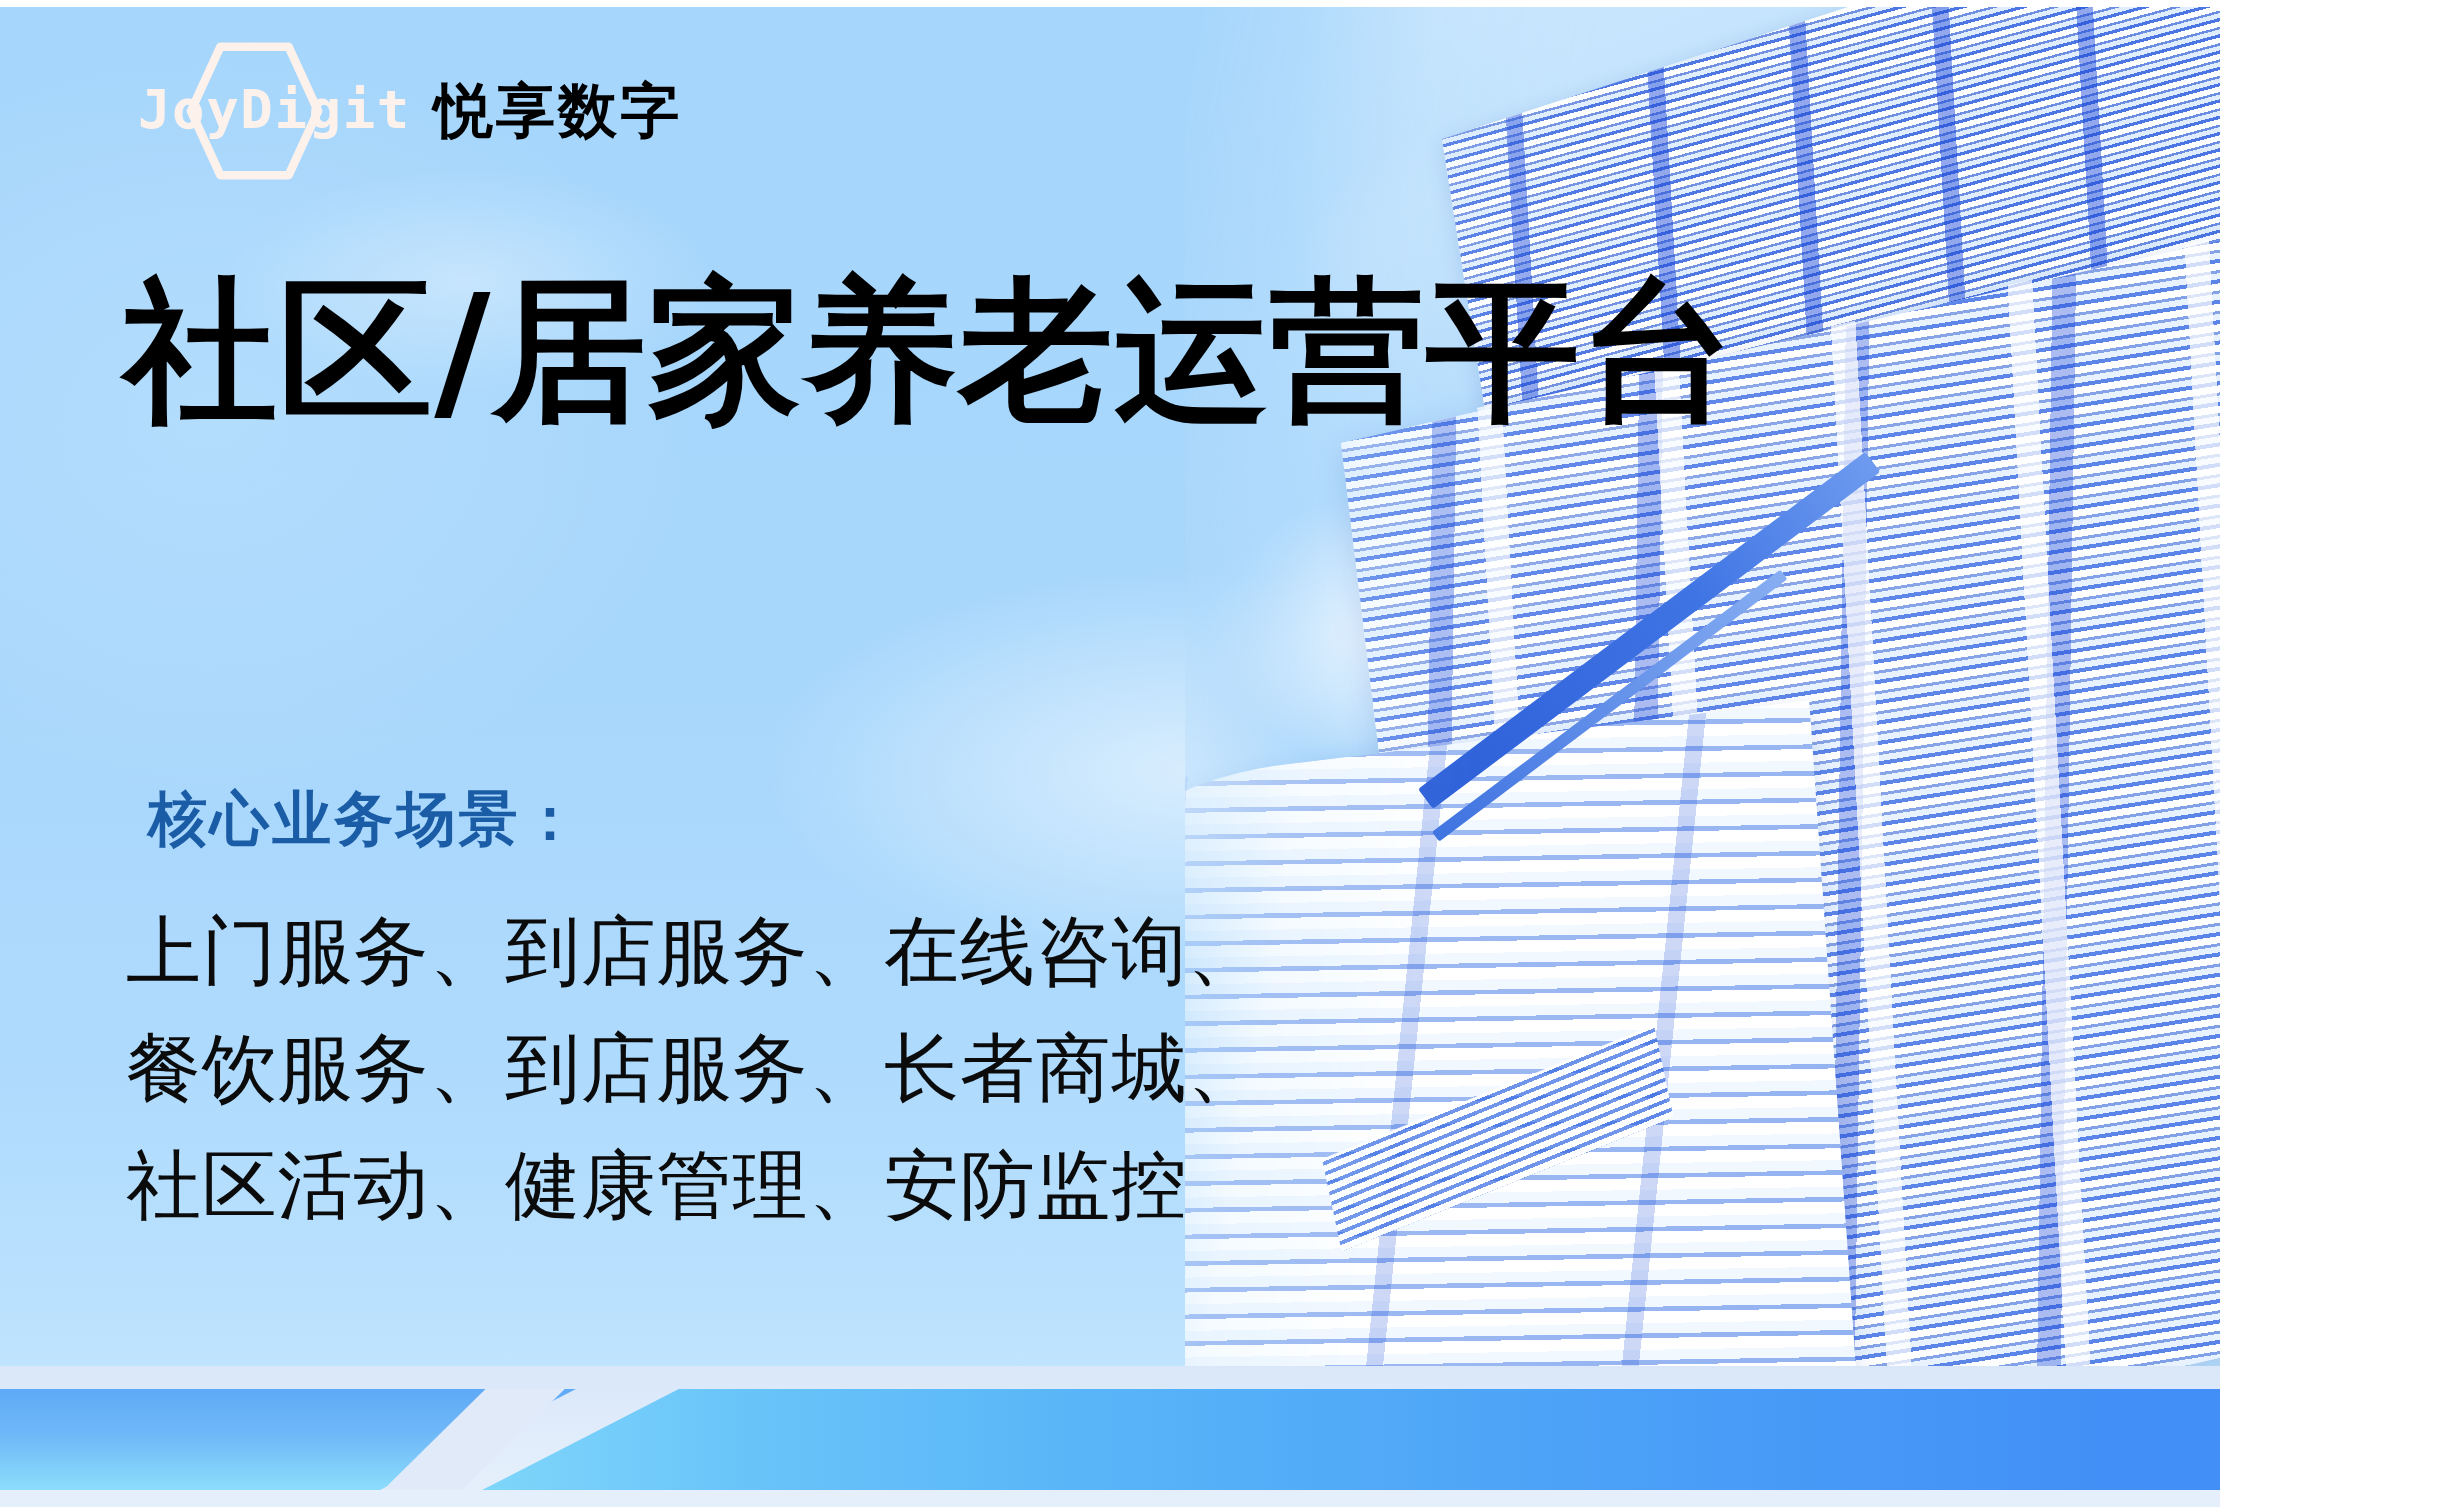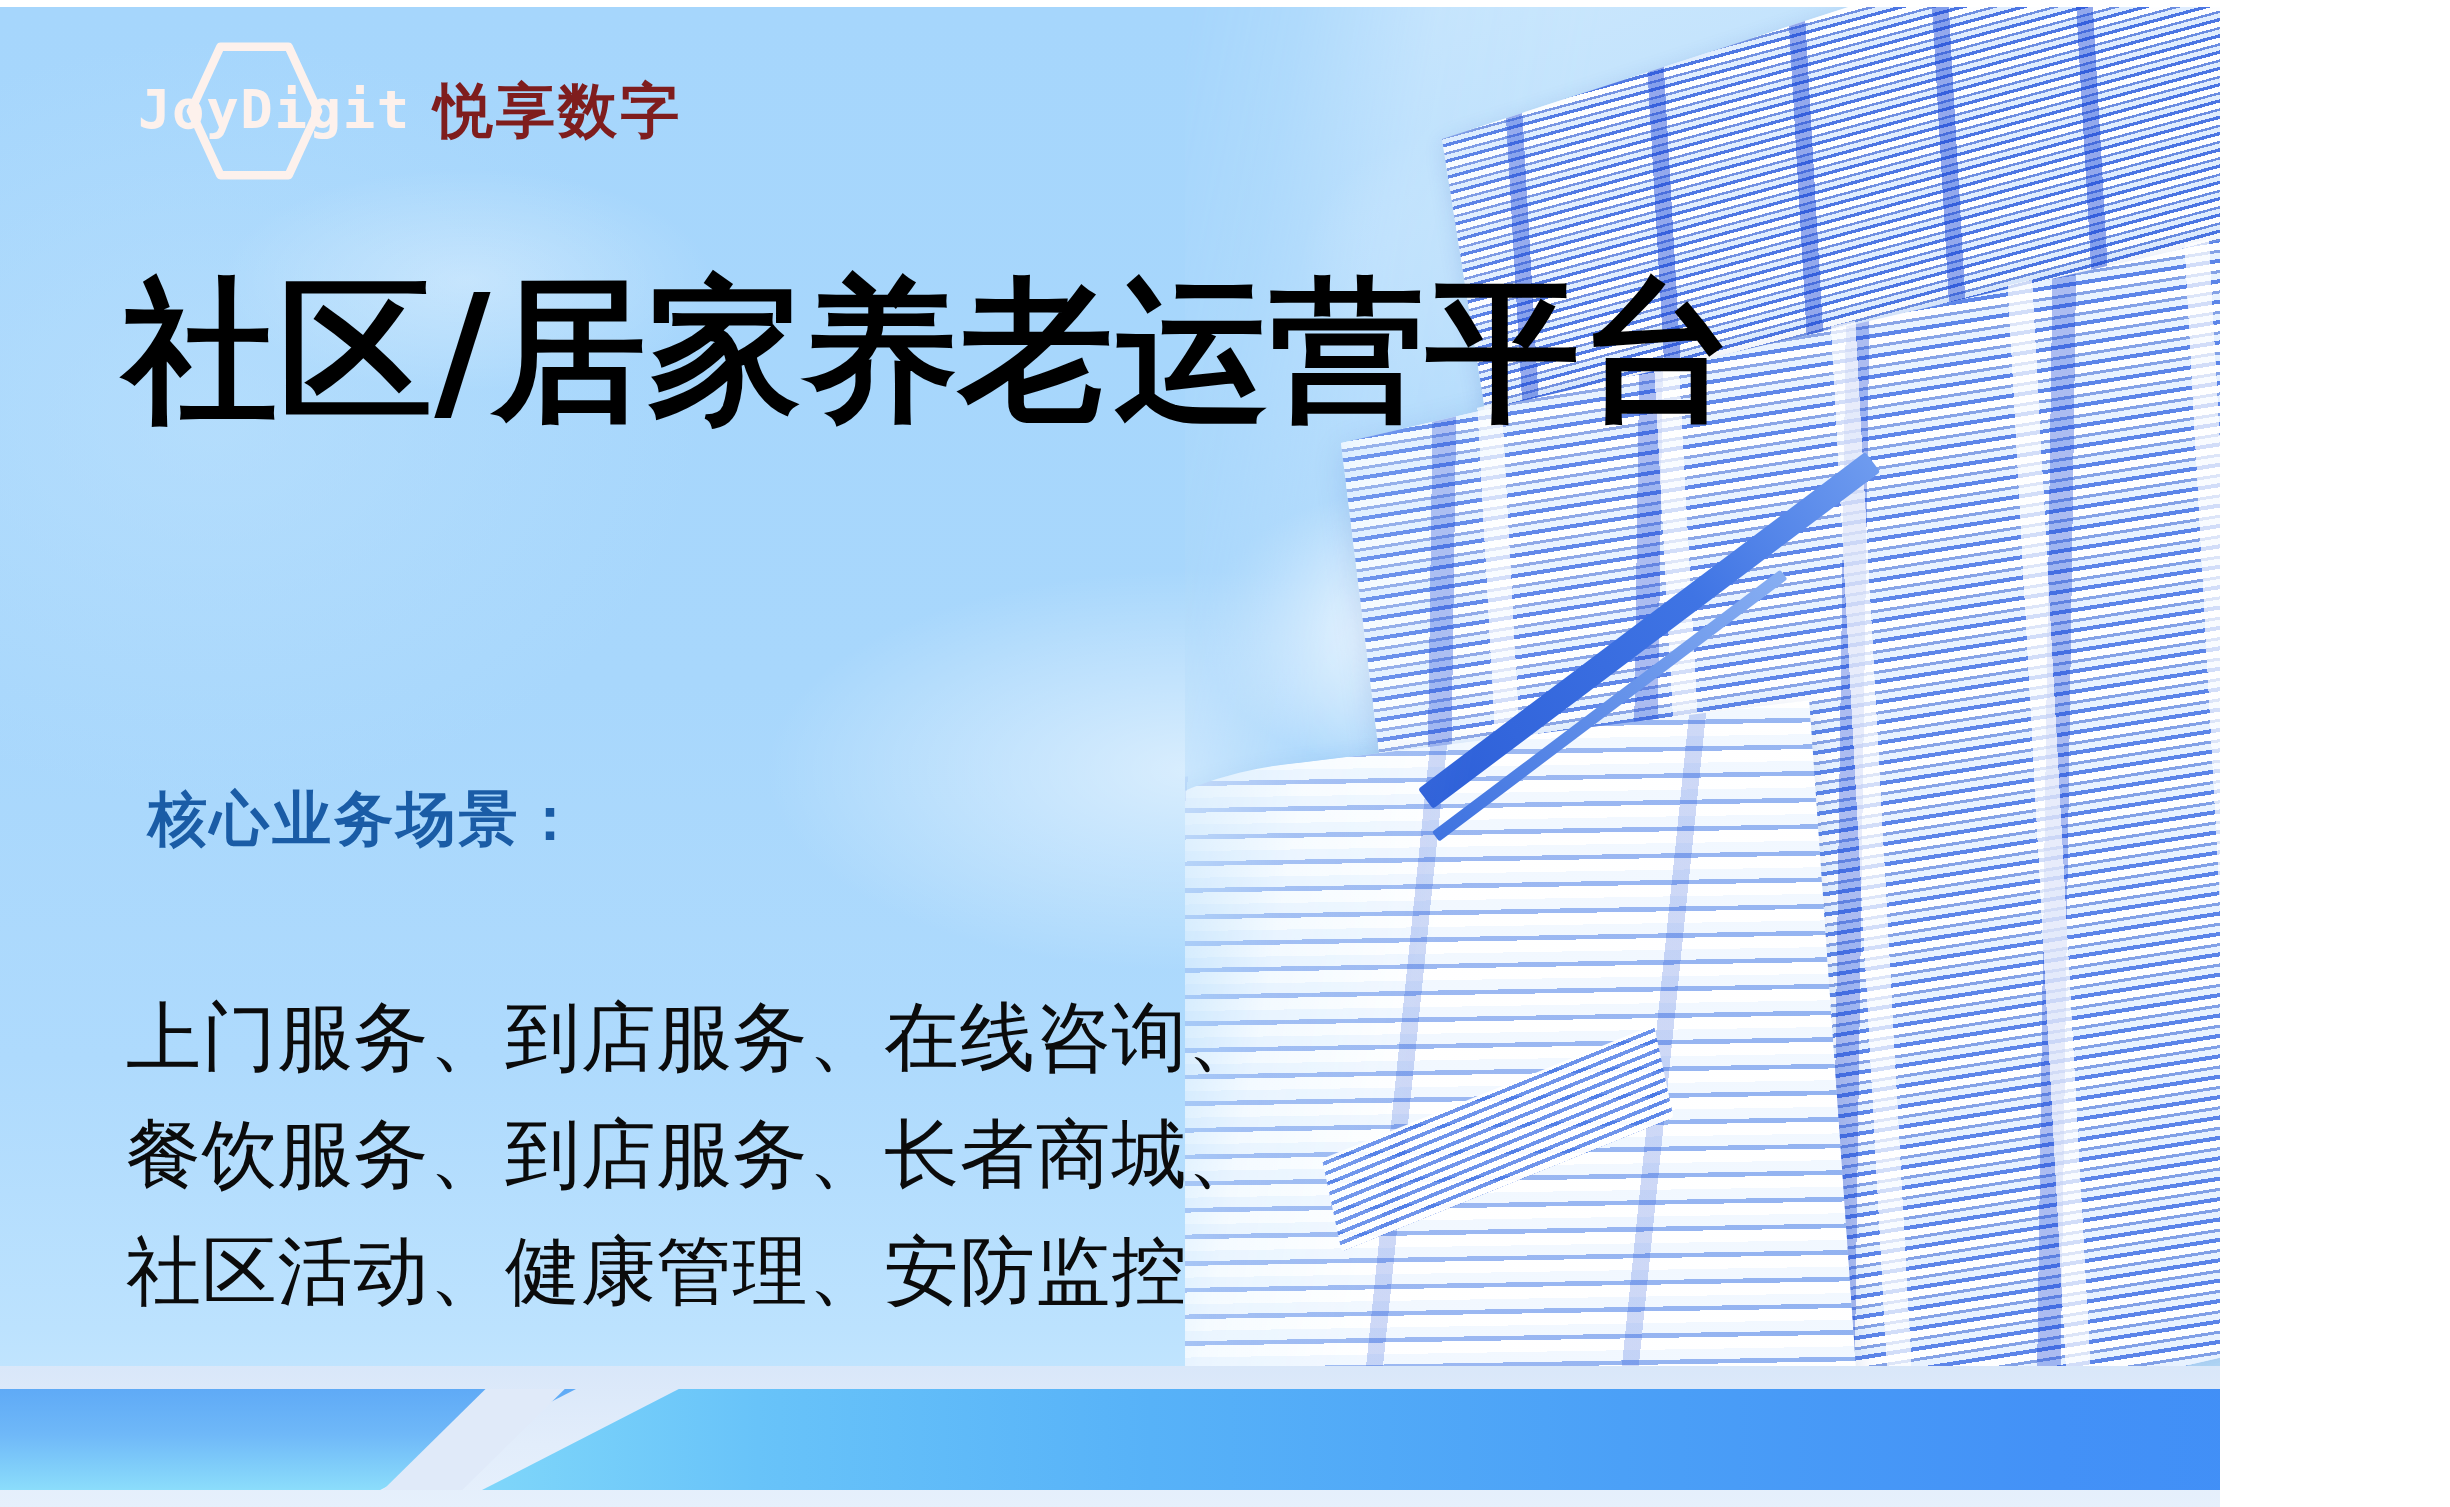--- a/index.html
+++ b/index.html
@@ -209,21 +209,21 @@
     color:#FDF1EC;
     line-height:1;
     white-space:nowrap;
   }
   .logo-cn {
     position:relative; z-index:2;
     font-family:"DejaVu Sans", sans-serif;
     font-weight:700;
     font-size:59px;
     letter-spacing:3.1px;
-    color:#7f1d1d;
+    color:#000000;
     line-height:1;
     white-space:nowrap;
   }
 
   
   .title {
     position:absolute; left:123px; top:265px;
     z-index:22;
     font-family:"DejaVu Sans", sans-serif;
     font-weight:700;
@@ -242,21 +242,21 @@
     font-weight:700;
     font-size:59px;
     letter-spacing:3.1px;
     color:#1A5CA6;
     white-space:nowrap;
     text-align:center;
   }
 
   
   .body-lines {
-    position:absolute; left:126px; top:979px;
+    position:absolute; left:126px; top:893px;
     z-index:22;
   }
   .body-line {
     font-family:"DejaVu Sans", sans-serif;
     font-weight:400;
     font-size:75px;
     line-height:1.56;
     letter-spacing:0.8px;
     color:#0B0B0B;
     white-space:nowrap;

